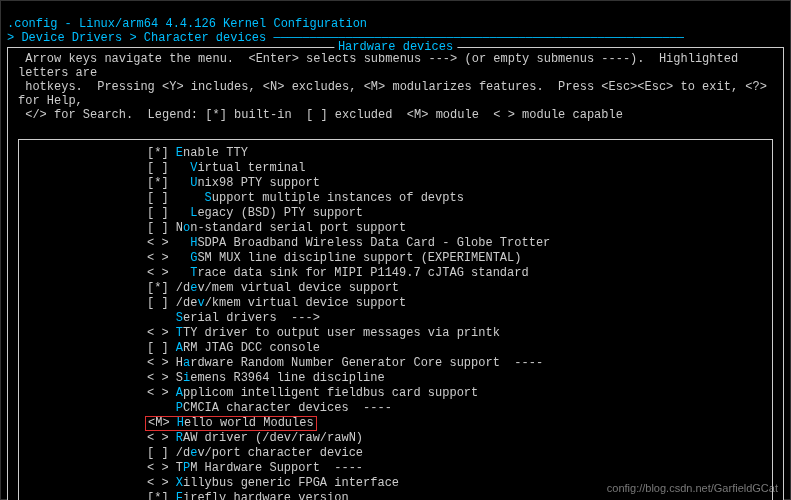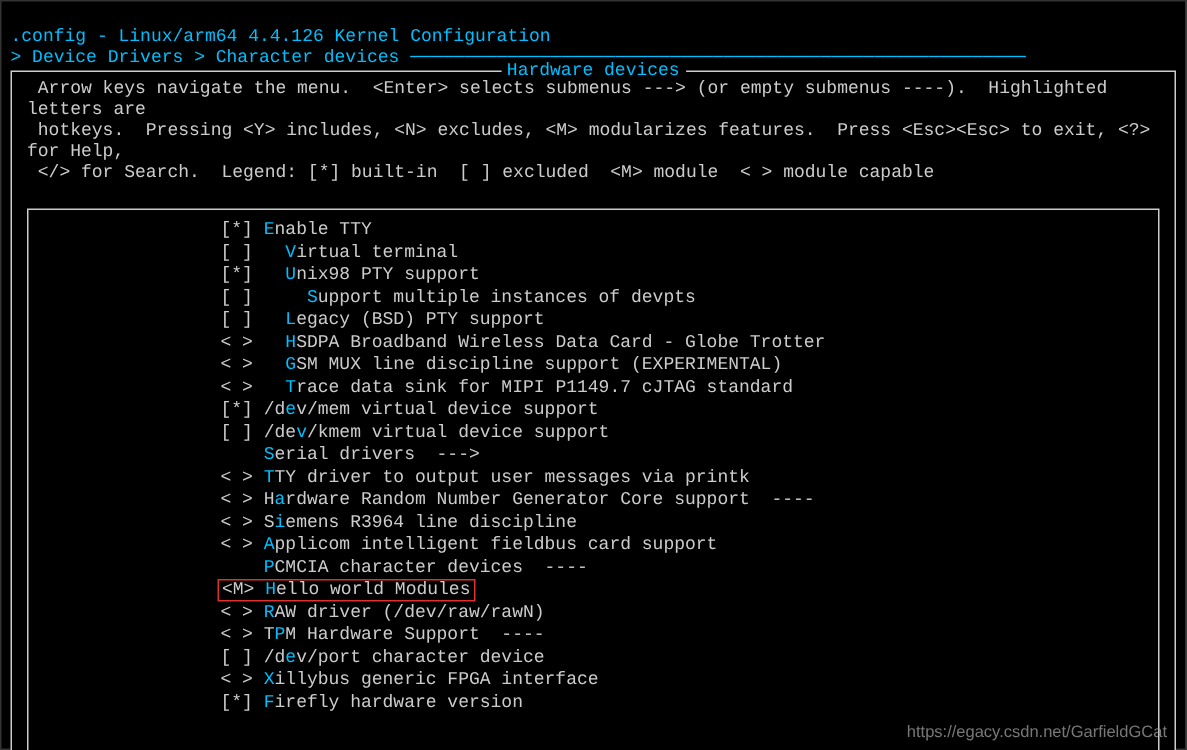--- a/index.html
+++ b/index.html
@@ -90,35 +90,37 @@
     <div class="help-block"> Arrow keys navigate the menu.  &lt;Enter&gt; selects submenus ---&gt; (or empty submenus ----).  Highlighted letters are
  hotkeys.  Pressing &lt;Y&gt; includes, &lt;N&gt; excludes, &lt;M&gt; modularizes features.  Press &lt;Esc&gt;&lt;Esc&gt; to exit, &lt;?&gt; for Help,
  &lt;/&gt; for Search.  Legend: [*] built-in  [ ] excluded  &lt;M&gt; module  &lt; &gt; module capable</div>
 
     <div class="inner-frame" id="menu-list">
         <div class="item-line"><span class="indent"></span><span>[*] <span class="hot">E</span>nable TTY</span></div>
         <div class="item-line"><span class="indent"></span><span>[ ]   <span class="hot">V</span>irtual terminal</span></div>
         <div class="item-line"><span class="indent"></span><span>[*]   <span class="hot">U</span>nix98 PTY support</span></div>
         <div class="item-line"><span class="indent"></span><span>[ ]     <span class="hot">S</span>upport multiple instances of devpts</span></div>
         <div class="item-line"><span class="indent"></span><span>[ ]   <span class="hot">L</span>egacy (BSD) PTY support</span></div>
+        <div class="item-line"><span class="indent"></span><span>[ ] N<span class="hot">o</span>n-standard serial port support</span></div>
         <div class="item-line"><span class="indent"></span><span>&lt; &gt;   <span class="hot">H</span>SDPA Broadband Wireless Data Card - Globe Trotter</span></div>
         <div class="item-line"><span class="indent"></span><span>&lt; &gt;   <span class="hot">G</span>SM MUX line discipline support (EXPERIMENTAL)</span></div>
         <div class="item-line"><span class="indent"></span><span>&lt; &gt;   <span class="hot">T</span>race data sink for MIPI P1149.7 cJTAG standard</span></div>
         <div class="item-line"><span class="indent"></span><span>[*] /d<span class="hot">e</span>v/mem virtual device support</span></div>
         <div class="item-line"><span class="indent"></span><span>[ ] /de<span class="hot">v</span>/kmem virtual device support</span></div>
         <div class="item-line"><span class="indent"></span><span>    <span class="hot">S</span>erial drivers  ---&gt;</span></div>
         <div class="item-line"><span class="indent"></span><span>&lt; &gt; <span class="hot">T</span>TY driver to output user messages via printk</span></div>
+        <div class="item-line"><span class="indent"></span><span>[ ] <span class="hot">A</span>RM JTAG DCC console</span></div>
         <div class="item-line"><span class="indent"></span><span>&lt; &gt; H<span class="hot">a</span>rdware Random Number Generator Core support  ----</span></div>
         <div class="item-line"><span class="indent"></span><span>&lt; &gt; S<span class="hot">i</span>emens R3964 line discipline</span></div>
         <div class="item-line"><span class="indent"></span><span>&lt; &gt; <span class="hot">A</span>pplicom intelligent fieldbus card support</span></div>
         <div class="item-line"><span class="indent"></span><span>    <span class="hot">P</span>CMCIA character devices  ----</span></div>
         <div class="item-line"><span class="indent"></span><span class="highlight-red"><span>&lt;M&gt; <span class="hot">H</span>ello world Modules</span></span></div>
         <div class="item-line"><span class="indent"></span><span>&lt; &gt; <span class="hot">R</span>AW driver (/dev/raw/rawN)</span></div>
+        <div class="item-line"><span class="indent"></span><span>[ ] /d<span class="hot">e</span>v/port character device</span></div>
         <div class="item-line"><span class="indent"></span><span>&lt; &gt; T<span class="hot">P</span>M Hardware Support  ----</span></div>
-        <div class="item-line"><span class="indent"></span><span>[ ] /d<span class="hot">e</span>v/port character device</span></div>
         <div class="item-line"><span class="indent"></span><span>&lt; &gt; <span class="hot">X</span>illybus generic FPGA interface</span></div>
         <div class="item-line"><span class="indent"></span><span>[*] <span class="hot">F</span>irefly hardware version</span></div>
       </div>
 
   </div>
 
-  <div class="watermark">https://egacy.csdn.net/GarfieldGCat</div>
+  <div class="watermark">config://blog.csdn.net/GarfieldGCat</div>
 </div>
 
 </body></html>

